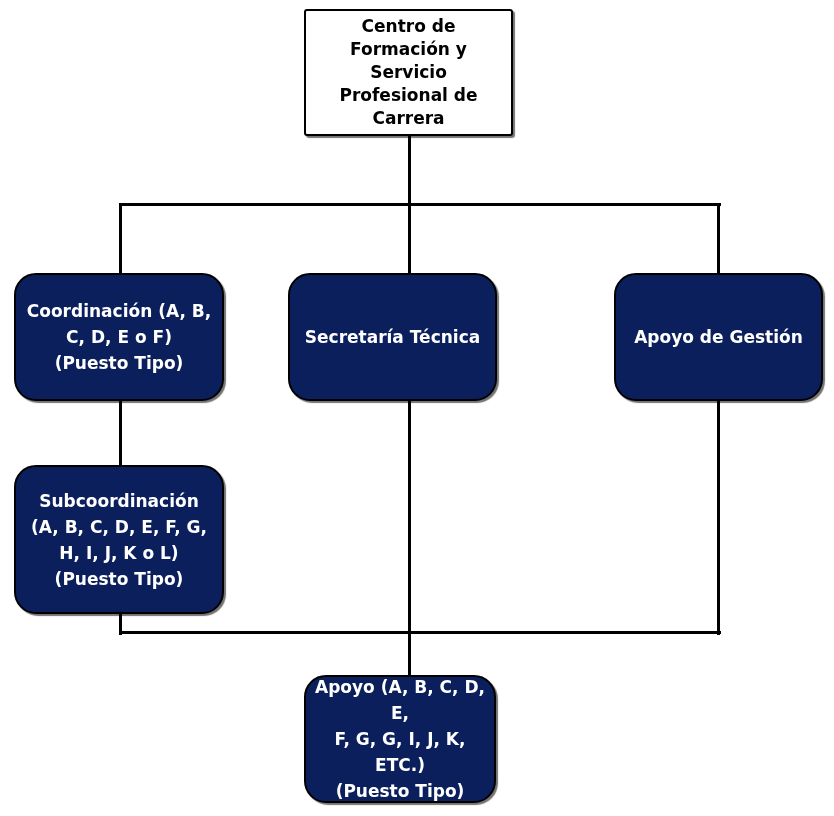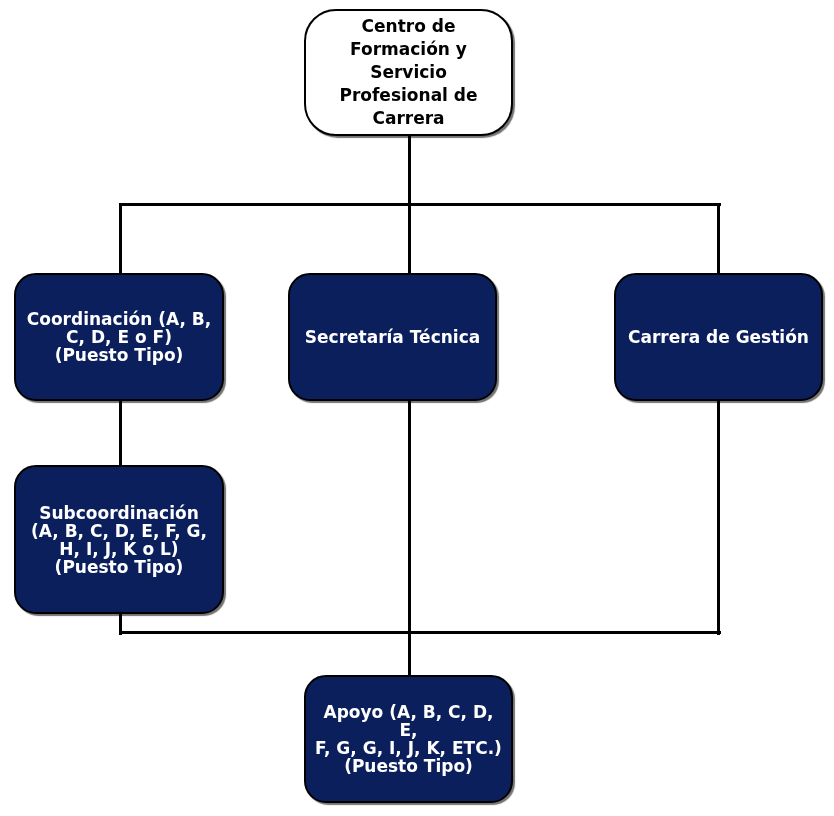--- a/index.html
+++ b/index.html
@@ -11,26 +11,26 @@
       position: absolute;
       box-sizing: border-box;
       border: 2px solid #000000;
       border-radius: 22px;
       display: flex;
       align-items: center;
       justify-content: center;
       text-align: center;
       font-weight: bold;
       font-size: 17px;
-      line-height: 18px;
+      line-height: 26px;
       padding: 4px 8px;
       box-shadow: 2px 2px 1px rgba(0,0,0,0.55);
     }
     .node.dark { background: #0b1f5c; color: #ffffff; }
-    .node.light { background: #ffffff; color: #000000; border-radius: 32px; line-height: 22px; }
+    .node.light { background: #ffffff; color: #000000; border-radius: 3px; line-height: 22px; }
     .node span { white-space: pre-line; display: block; }
   </style>
 </head>
 <body>
 
 <div class="line v" style="left:408px; top:135px; height:140px;"></div>
 <div class="line h" style="left:119px; top:203px; width:602px;"></div>
 <div class="line v" style="left:119px; top:203px; height:72px;"></div>
 <div class="line v" style="left:717px; top:203px; height:72px;"></div>
 <div class="line v" style="left:119px; top:400px; height:66px;"></div>
@@ -51,27 +51,27 @@
   <span>Coordinación (A, B,
 C, D, E o F)
 (Puesto Tipo)</span>
 </div>
 
 <div class="node dark" style="left:288px; top:273px; width:209px; height:128px;">
   <span>Secretaría Técnica</span>
 </div>
 
 <div class="node dark" style="left:614px; top:273px; width:209px; height:128px;">
-  <span>Carrera de Gestión</span>
+  <span>Apoyo de Gestión</span>
 </div>
 
 <div class="node dark" style="left:14px; top:465px; width:210px; height:149px;">
   <span>Subcoordinación
 (A, B, C, D, E, F, G,
 H, I, J, K o L)
 (Puesto Tipo)</span>
 </div>
 
-<div class="node dark" style="left:304px; top:675px; width:209px; height:128px;">
+<div class="node dark" style="left:304px; top:675px; width:192px; height:128px;">
   <span>Apoyo (A, B, C, D, E,
 F, G, G, I, J, K, ETC.)
 (Puesto Tipo)</span>
 </div>
 
 </body></html>

